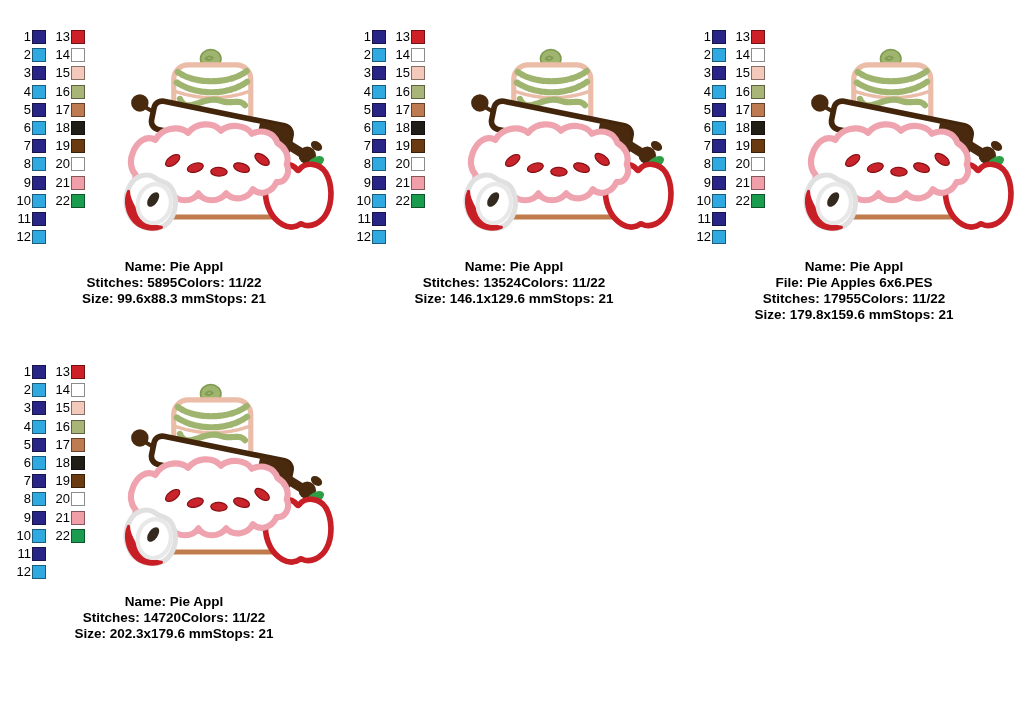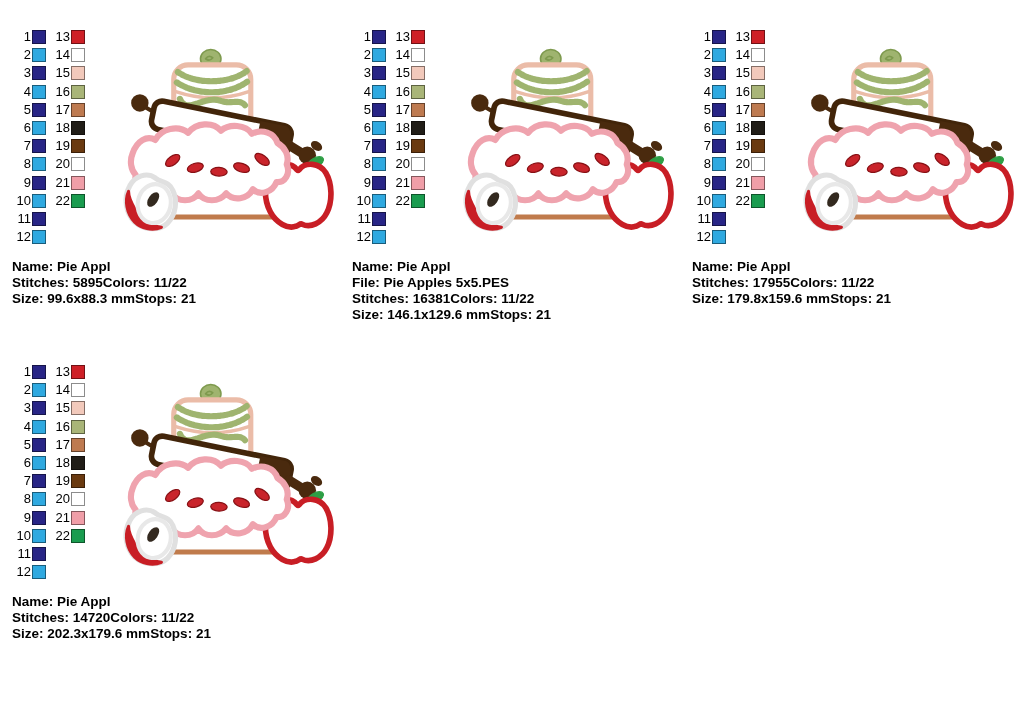--- a/index.html
+++ b/index.html
@@ -12,21 +12,21 @@
   .card.c3{left:10px;top:355px;}
   .palette{position:absolute;left:4px;top:8px;}
   .prow{display:flex;align-items:center;height:18.2px;}
   .pnum{display:inline-block;width:17px;text-align:right;font-size:13px;color:#000;
         margin-right:1px;line-height:14px;}
   .pnum.r{width:16px;margin-left:8px;}
   .sw{display:inline-block;width:12px;height:12px;border:1px solid rgba(0,0,0,0.45);}
   .art{position:absolute;left:98px;top:20px;width:226px;height:206px;}
   .info{position:absolute;left:2px;top:239px;width:324px;font-weight:bold;
         font-size:13.5px;color:#000;}
-  .iline{display:flex;justify-content:flex-start;height:16px;line-height:16px;}
+  .iline{display:flex;justify-content:center;height:16px;line-height:16px;}
   .iline .lft span{white-space:pre;}
 </style>
 </head>
 <body>
 
 <div id="page">
     <div class="card c0">
     <div class="palette">
         <div class="prow">
           <span class="pnum">1</span>
@@ -306,24 +306,21 @@
         <ellipse cx="45" cy="159" rx="16" ry="19" transform="rotate(12 45 159)" stroke-width="4" stroke="#E8E8E8"></ellipse>
         <ellipse cx="44" cy="155" rx="8" ry="4.5" transform="rotate(-55 44 155)" stroke="none" fill="#33291F"></ellipse>
       </g>
     </svg>
 
     <div class="info">
       <div class="iline">
         <span class="lft"><span>Name:</span> <span>Pie Appl</span></span>
       </div>
       <div class="iline">
-        <span class="lft"><span>File:</span> <span>Pie Apples 5x5.PES</span></span>
-      </div>
-      <div class="iline">
-        <span class="lft"><span>Stitches:</span> <span>16381</span></span>
+        <span class="lft"><span>Stitches:</span> <span>13524</span></span>
         <span class="rgt"><span>Colors:</span> <span>11/22</span></span>
       </div>
       <div class="iline">
         <span class="lft"><span>Size:</span> <span>146.1x129.6 mm</span></span>
         <span class="rgt"><span>Stops:</span> <span>21</span></span>
       </div>
     </div>
   </div>
     <div class="card c2">
     <div class="palette">
@@ -457,20 +454,23 @@
         <ellipse cx="45" cy="159" rx="16" ry="19" transform="rotate(12 45 159)" stroke-width="4" stroke="#E8E8E8"></ellipse>
         <ellipse cx="44" cy="155" rx="8" ry="4.5" transform="rotate(-55 44 155)" stroke="none" fill="#33291F"></ellipse>
       </g>
     </svg>
 
     <div class="info">
       <div class="iline">
         <span class="lft"><span>Name:</span> <span>Pie Appl</span></span>
       </div>
       <div class="iline">
+        <span class="lft"><span>File:</span> <span>Pie Apples 6x6.PES</span></span>
+      </div>
+      <div class="iline">
         <span class="lft"><span>Stitches:</span> <span>17955</span></span>
         <span class="rgt"><span>Colors:</span> <span>11/22</span></span>
       </div>
       <div class="iline">
         <span class="lft"><span>Size:</span> <span>179.8x159.6 mm</span></span>
         <span class="rgt"><span>Stops:</span> <span>21</span></span>
       </div>
     </div>
   </div>
     <div class="card c3">

